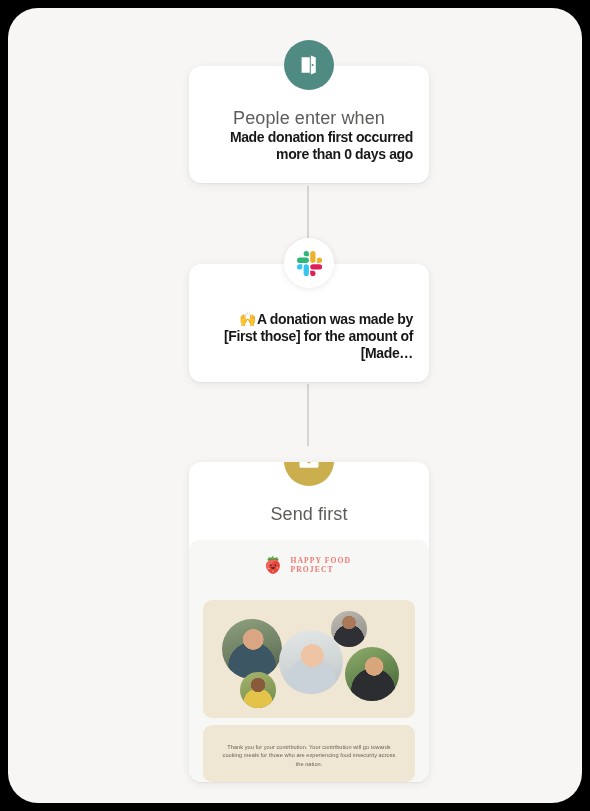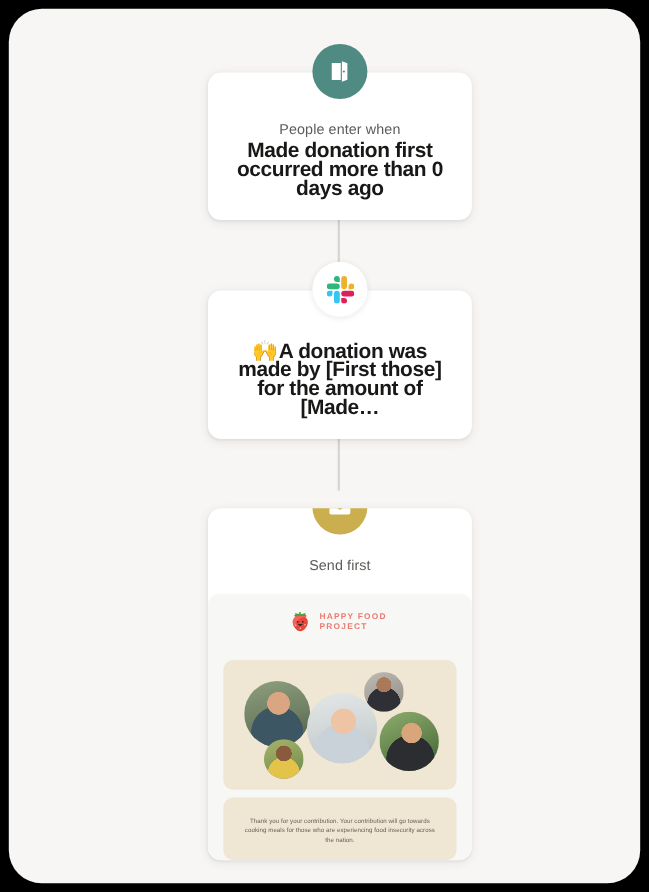--- a/index.html
+++ b/index.html
@@ -77,52 +77,54 @@
     z-index: 3;
   }
   .node-badge.teal  { background: #4F8B83; }
   .node-badge.gold  { background: #CBAE4D; }
   .node-badge.white {
     background: #FFFFFF;
     box-shadow: 0 1px 6px rgba(27,25,22,.10);
   }
 
   .node-eyebrow {
-    font-size: 13px;
+    font-size: 18px;
     line-height: 16px;
     color: #5E5C59;
     font-weight: 400;
     letter-spacing: .1px;
   }
   .node-title {
     margin-top: 3px;
-    font-size: 19px;
+    font-size: 14px;
     line-height: 17px;
     color: #191817;
     font-weight: 700;
     letter-spacing: -.35px;
     word-break: break-word;
+    text-align: right;
   }
   .emoji { font-weight: 400; letter-spacing: 0; }
 
   
   .email-preview {
     margin: 18px -16px 0;
     background: #F7F7F6;
     border-radius: 10px 10px 0 0;
     padding: 14px 12px 0;
     text-align: center;
   }
 
   .brand-row {
     display: flex;
     align-items: center;
     justify-content: center;
     gap: 7px;
     margin-bottom: 24px;
+    font-family: Liberation Serif, serif;
   }
   .brand-name {
     font-size: 7.6px;
     font-weight: 700;
     line-height: 9.4px;
     letter-spacing: 1.1px;
     color: #ED7A72;
     text-align: left;
     max-width: 66px;
   }

